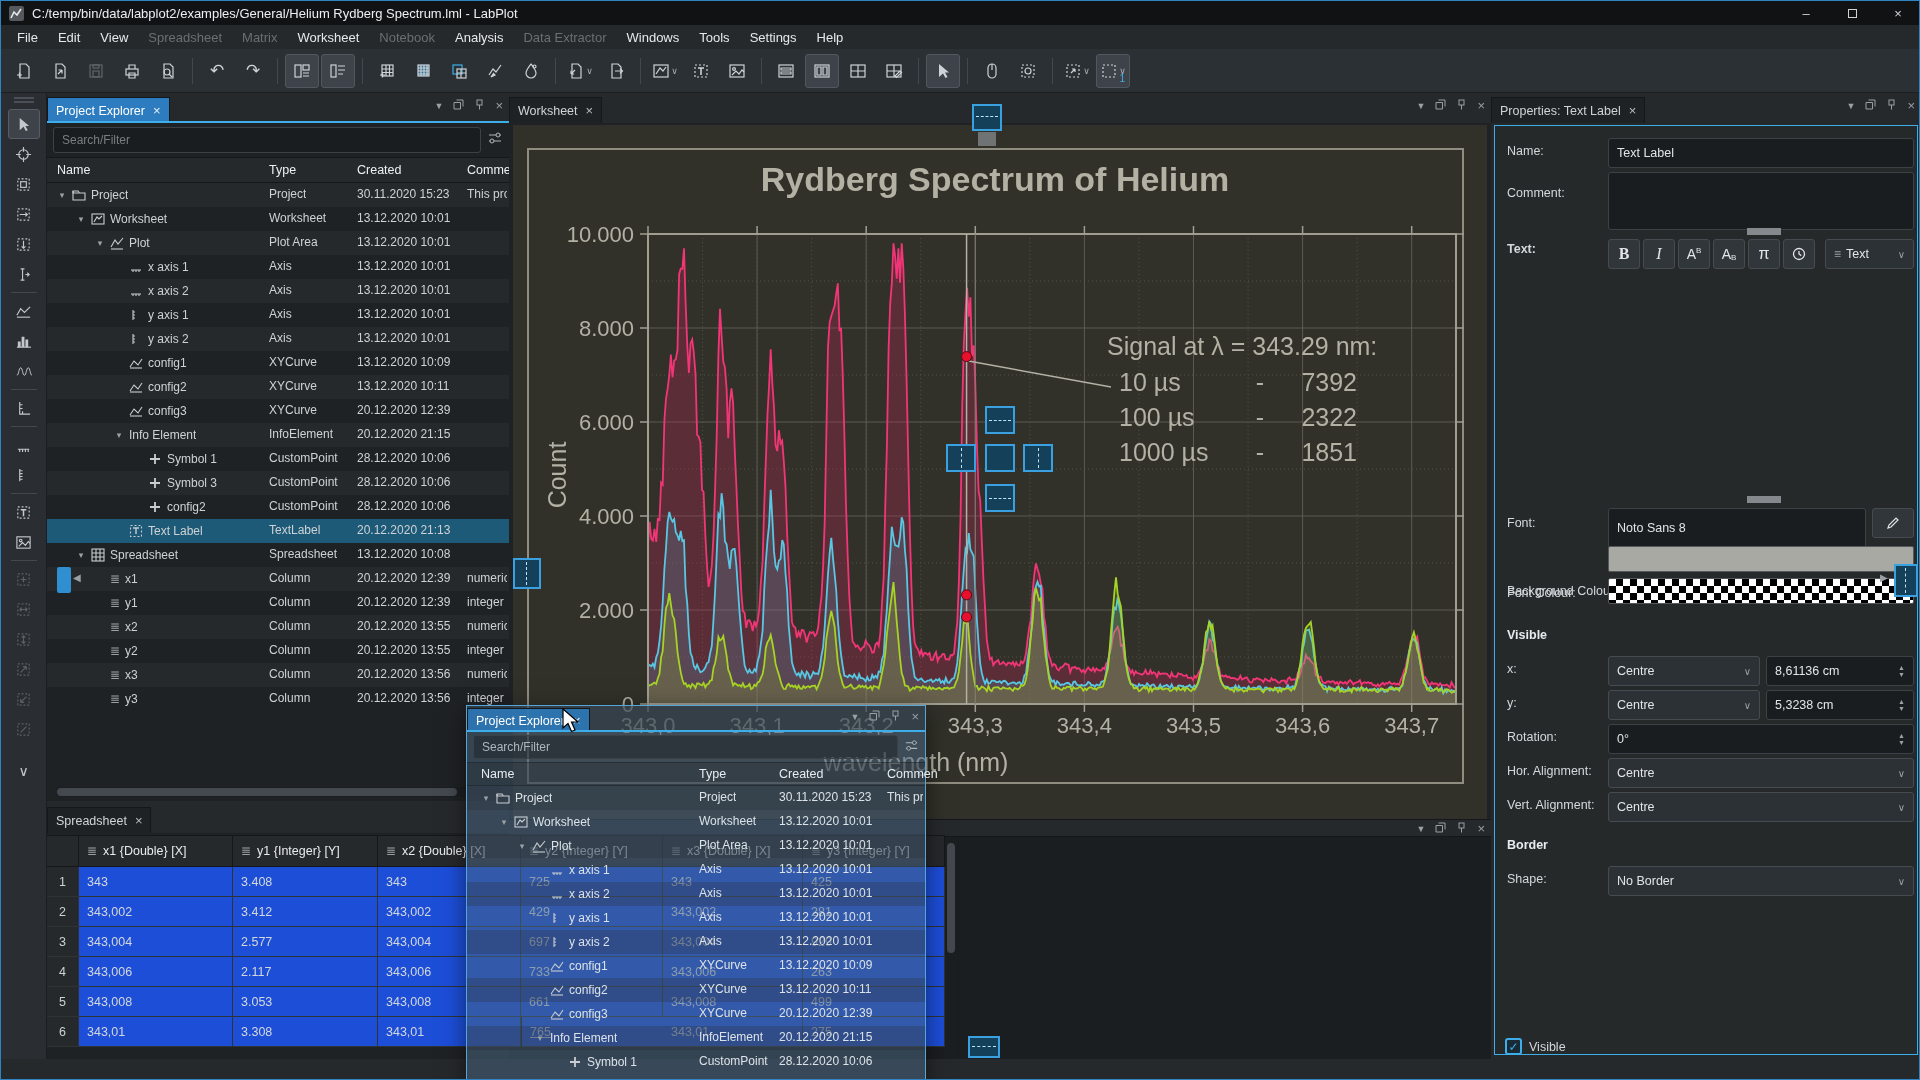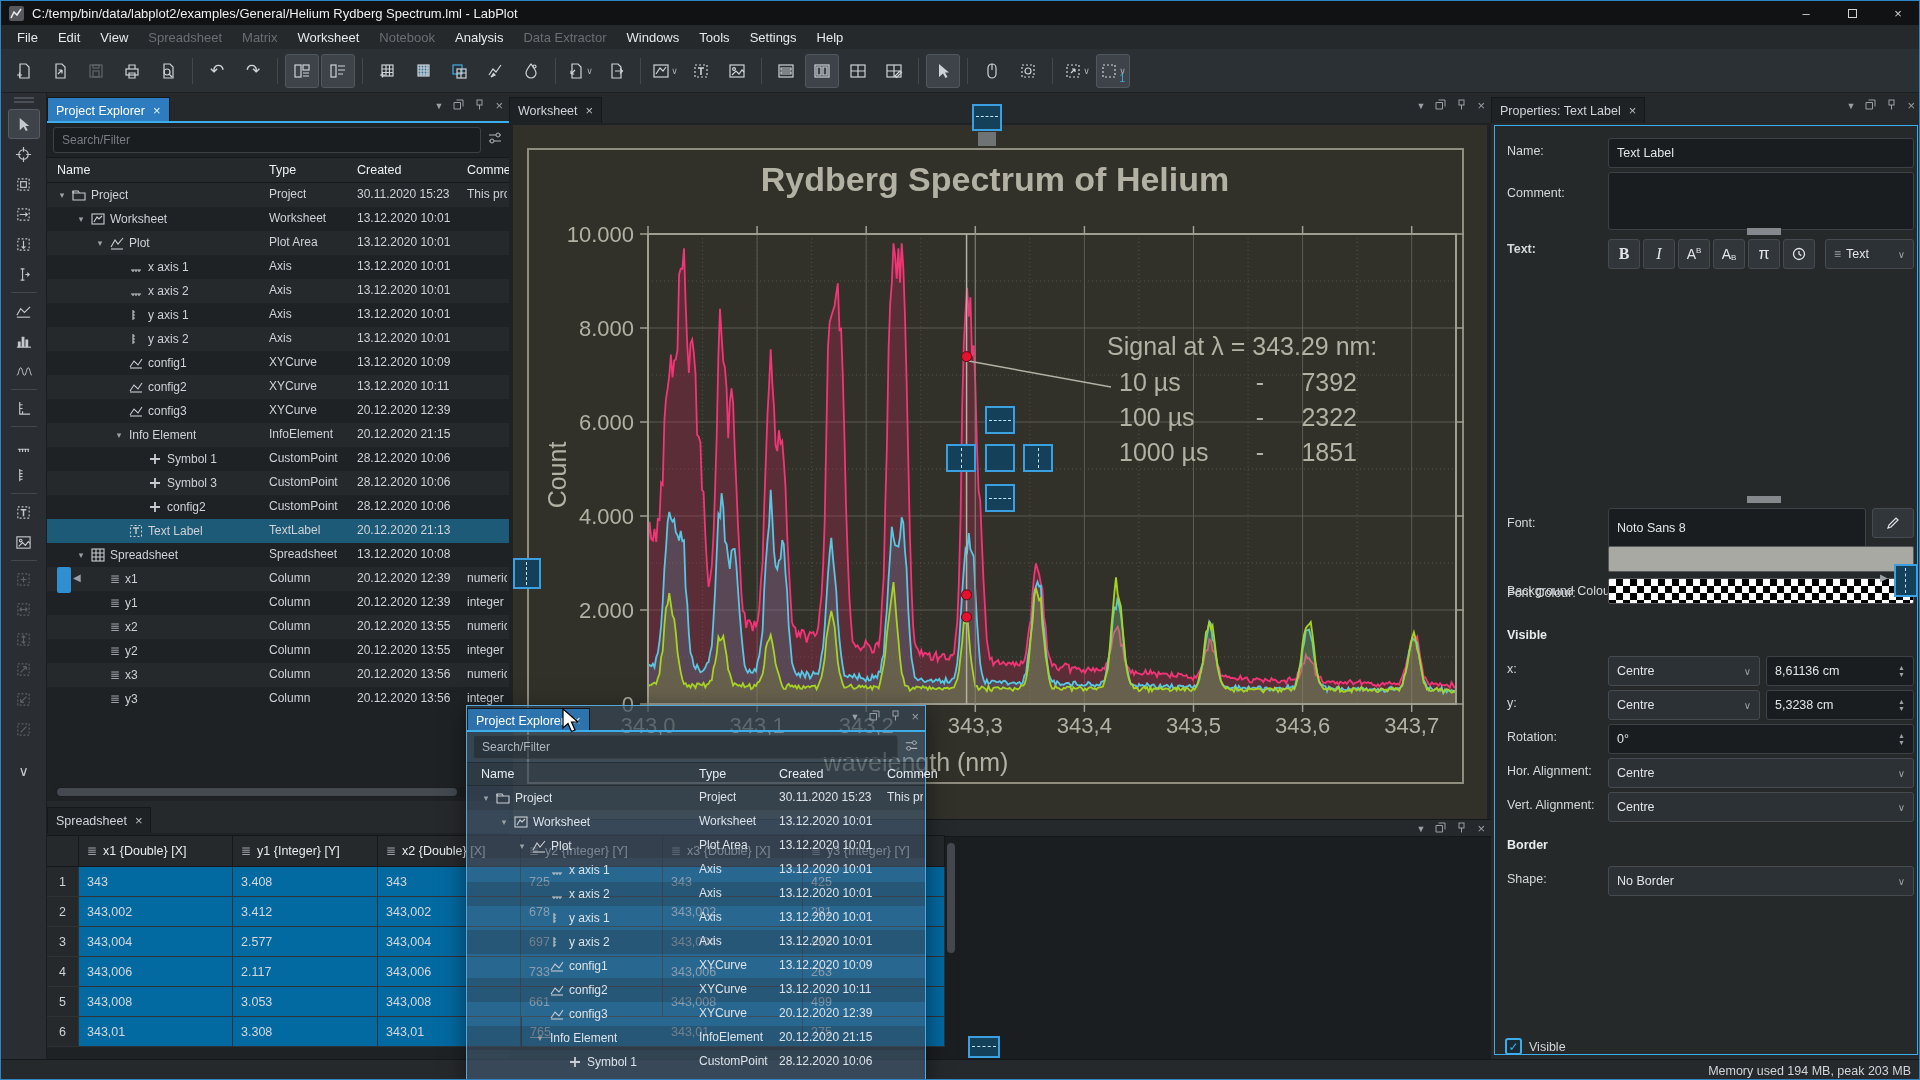--- a/index.html
+++ b/index.html
@@ -50,21 +50,21 @@
   .trow.alt{background:#26292c;}
   .trow.sel{background:#1d5a77;}
   .trow .nm{display:flex;align-items:center;gap:5px;white-space:nowrap;overflow:hidden;}
   .trow .arr{color:#9aa0a5;font-size:9px;width:10px;text-align:center;}
   .trow .cell{position:absolute;top:4px;white-space:nowrap;overflow:hidden;}
   .ticon{color:#c8cdd1;display:inline-flex;}
   .hscroll{position:absolute;height:10px;background:#1c1f22;border-radius:5px;}
   .hscroll .thumb{position:absolute;top:1px;height:8px;background:#43494f;border-radius:4px;}
   
   .shead{position:absolute;height:32px;background:#26292c;border:1px solid #15181a;border-left:none;font-size:12.5px;color:#e8ebee;display:flex;align-items:center;padding-left:8px;gap:6px;white-space:nowrap;overflow:hidden;}
-  .scell{position:absolute;height:30px;background:#0369a1;border-right:1px solid #2e3336;border-bottom:1px solid #2e3336;font-size:12.5px;color:#d4d8db;display:flex;align-items:center;padding-left:8px;white-space:nowrap;}
+  .scell{position:absolute;height:30px;background:#1d4ed8;border-right:1px solid #2e3336;border-bottom:1px solid #2e3336;font-size:12.5px;color:#d4d8db;display:flex;align-items:center;padding-left:8px;white-space:nowrap;}
   .scell.rn{background:#26292c;color:#cdd2d6;justify-content:center;padding-left:0;}
   .lineic{color:#9aa0a5;font-size:12px;}
   
   .wscanvas{background:#31312a;text-align:center;}
   
   .propbox{position:absolute;border:1px solid #3daee9;background:#26292a;}
   .plabel{position:absolute;font-size:12.5px;color:#d4d8db;}
   .pheader{position:absolute;font-size:12.5px;font-weight:bold;color:#e8ebee;}
   .pinput{position:absolute;background:#1a1d20;border:1px solid #3c4146;border-radius:3px;font-size:12.5px;color:#e2e5e8;display:flex;align-items:center;padding:0 8px;}
   .pbtn{position:absolute;background:#31363a;border:1px solid #454b50;border-radius:3px;color:#e2e5e8;display:flex;align-items:center;justify-content:center;font-size:14px;}
@@ -971,21 +971,21 @@
       <div class="scell abs" style="left: 377px; top: 896px; width: 143px;">343,002</div>
       <div class="scell abs" style="left: 377px; top: 926px; width: 143px;">343,004</div>
       <div class="scell abs" style="left: 377px; top: 956px; width: 143px;">343,006</div>
       <div class="scell abs" style="left: 377px; top: 986px; width: 143px;">343,008</div>
       <div class="scell abs" style="left: 377px; top: 1016px; width: 143px;">343,01</div>
       <div class="shead abs" style="left: 520px; top: 834px; width: 142px;">
         <span class="lineic">≣</span>
         <span>y2 {Integer} [Y]</span>
       </div>
       <div class="scell abs" style="left: 520px; top: 866px; width: 142px;">725</div>
-      <div class="scell abs" style="left: 520px; top: 896px; width: 142px;">678</div>
+      <div class="scell abs" style="left: 520px; top: 896px; width: 142px;">429</div>
       <div class="scell abs" style="left: 520px; top: 926px; width: 142px;">697</div>
       <div class="scell abs" style="left: 520px; top: 956px; width: 142px;">733</div>
       <div class="scell abs" style="left: 520px; top: 986px; width: 142px;">661</div>
       <div class="scell abs" style="left: 521px; top: 1016px; width: 142px; text-decoration: underline;">765</div>
       <div class="shead abs" style="left: 662px; top: 834px; width: 140px;">
         <span class="lineic">≣</span>
         <span>x3 {Double} [X]</span>
       </div>
       <div class="scell abs" style="left: 662px; top: 866px; width: 140px;">343</div>
       <div class="scell abs" style="left: 662px; top: 896px; width: 140px;">343,002</div>
@@ -1132,23 +1132,20 @@
       <div class="combo" style="left:113px;top:740px;width:306px;height:30px;">
           <span>No Border</span>
           <span class="ar">∨</span>
         </div>
 
       <div class="checkbox" style="left:10px;top:912px;">✓</div>
       <span class="plabel" style="left:34px;top:914px;">Visible</span>
     </div>
   </div>
 
-  <div class="abs statusbar">
-    <span>Memory used 194 MB, peak 203 MB</span>
-  </div>
 
   <div class="dropind" style="left:984px;top:405px;width:30px;height:28px;">
       <div class="dashh" style="top:50%;"></div>
     </div>
   <div class="dropind" style="left:945px;top:443px;width:30px;height:28px;">
       <div class="dashv" style="left:50%;"></div>
     </div>
   <div class="dropind" style="left:984px;top:443px;width:30px;height:28px;"></div>
   <div class="dropind" style="left:1022px;top:443px;width:30px;height:28px;">
       <div class="dashv" style="left:50%;"></div>

